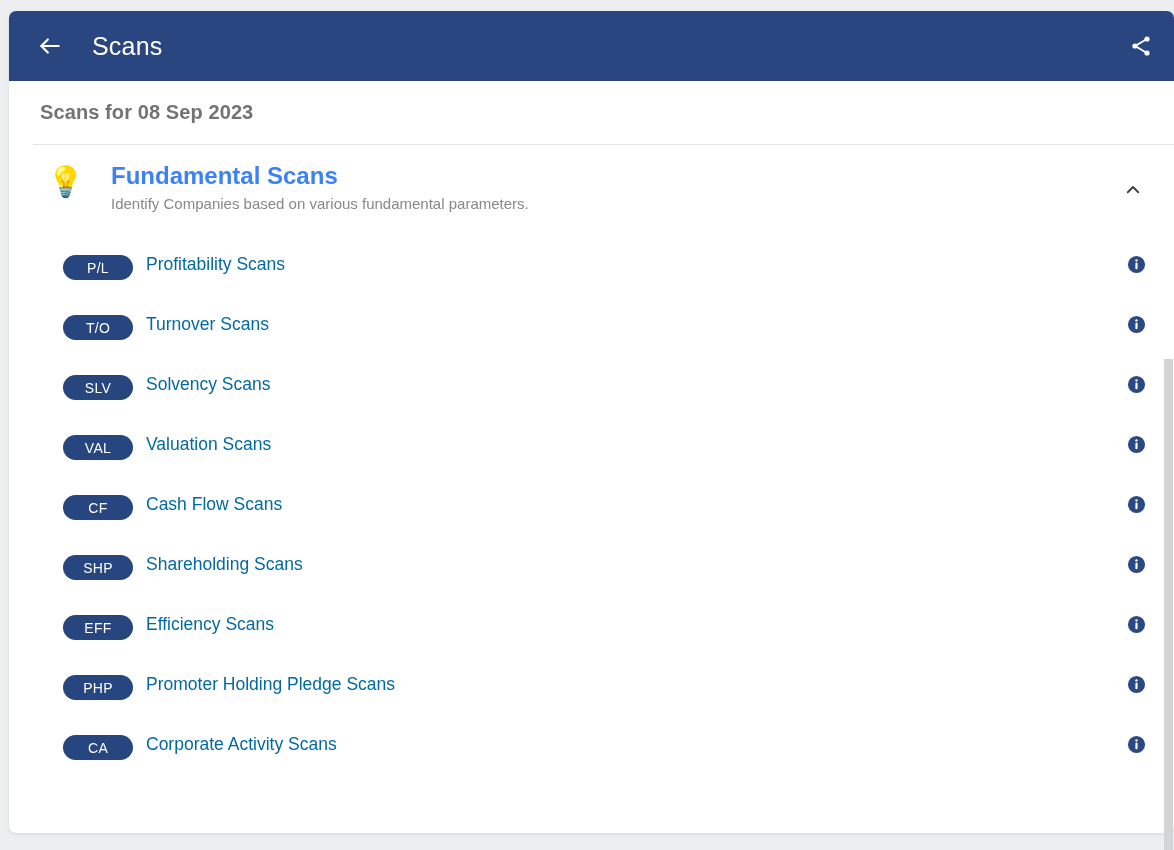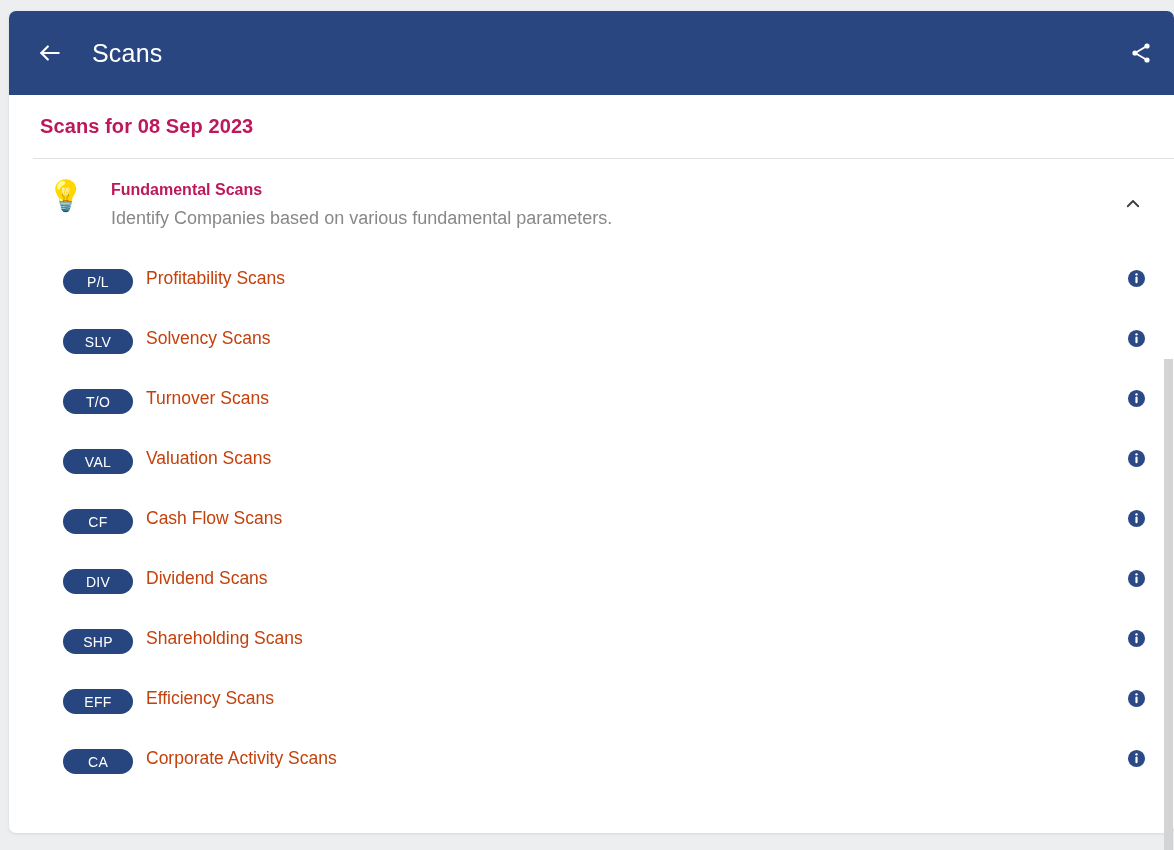--- a/index.html
+++ b/index.html
@@ -23,21 +23,21 @@
     height: 822px;
     background: #ffffff;
     border-radius: 7px 7px 7px 7px;
     overflow: hidden;
     box-shadow: 0 1px 3px rgba(0,0,0,0.10);
   }
 
   
   .appbar {
     position: relative;
-    height: 84px;
+    height: 70px;
     background: #2a4680;
     display: flex;
     align-items: center;
     padding: 0 0 0 26px;
     box-sizing: border-box;
   }
   .back-icon {
     width: 30px;
     height: 30px;
     flex: 0 0 auto;
@@ -70,21 +70,21 @@
   
   .date-header {
     height: 63px;
     display: flex;
     align-items: center;
     padding-left: 31px;
     box-sizing: border-box;
     background: #ffffff;
   }
   .date-header-text {
-    color: #be185d;
+    color: #737373;
     font-size: 20px;
     font-weight: bold;
     letter-spacing: 0.1px;
   }
   .divider {
     height: 1px;
     background: #e2e2e2;
     margin-left: 24px;
     margin-right: 0px;
   }
@@ -109,28 +109,28 @@
     line-height: 34px;
     text-align: left;
     margin-top: 2px;
     user-select: none;
   }
   .section-text {
     margin-left: 26px;
     flex: 1 1 auto;
   }
   .section-title {
-    color: #be185d;
-    font-size: 16px;
+    color: #3b82f6;
+    font-size: 24px;
     font-weight: bold;
     line-height: 26px;
   }
   .section-sub {
     color: #888888;
-    font-size: 18px;
+    font-size: 15px;
     line-height: 22px;
     margin-top: 4px;
   }
   .chevron {
     position: absolute;
     right: 30px;
     top: 16px;
     width: 22px;
     height: 22px;
     display: flex;
@@ -162,21 +162,21 @@
     color: #ffffff;
     font-size: 14px;
     display: flex;
     align-items: center;
     justify-content: center;
     letter-spacing: 0.3px;
     margin-top: 7px;
   }
   .scan-label {
     margin-left: 13px;
-    color: #c2410c;
+    color: #0369a1;
     font-size: 17.5px;
     white-space: nowrap;
   }
   .info-icon {
     margin-left: auto;
     width: 19px;
     height: 19px;
     flex: 0 0 auto;
     display: flex;
     align-items: center;
@@ -256,44 +256,44 @@
         <div class="info-icon">
           <svg width="19" height="19" viewBox="0 0 20 20">
               <circle cx="10" cy="10" r="9" fill="#2b4a85"></circle>
               <circle cx="10" cy="5.6" r="1.25" fill="#ffffff"></circle>
               <rect x="8.85" y="8" width="2.3" height="7" rx="1.1" fill="#ffffff"></rect>
             </svg>
         </div>
       </div>
 
       <div class="scan-row">
+        <div class="pill">T/O</div>
+        <div class="scan-label">Turnover Scans</div>
+        <div class="info-icon">
+          <svg width="19" height="19" viewBox="0 0 20 20">
+              <circle cx="10" cy="10" r="9" fill="#2b4a85"></circle>
+              <circle cx="10" cy="5.6" r="1.25" fill="#ffffff"></circle>
+              <rect x="8.85" y="8" width="2.3" height="7" rx="1.1" fill="#ffffff"></rect>
+            </svg>
+        </div>
+      </div>
+
+      <div class="scan-row">
         <div class="pill">SLV</div>
         <div class="scan-label">Solvency Scans</div>
         <div class="info-icon">
           <svg width="19" height="19" viewBox="0 0 20 20">
               <circle cx="10" cy="10" r="9" fill="#2b4a85"></circle>
               <circle cx="10" cy="5.6" r="1.25" fill="#ffffff"></circle>
               <rect x="8.85" y="8" width="2.3" height="7" rx="1.1" fill="#ffffff"></rect>
             </svg>
         </div>
       </div>
 
       <div class="scan-row">
-        <div class="pill">T/O</div>
-        <div class="scan-label">Turnover Scans</div>
-        <div class="info-icon">
-          <svg width="19" height="19" viewBox="0 0 20 20">
-              <circle cx="10" cy="10" r="9" fill="#2b4a85"></circle>
-              <circle cx="10" cy="5.6" r="1.25" fill="#ffffff"></circle>
-              <rect x="8.85" y="8" width="2.3" height="7" rx="1.1" fill="#ffffff"></rect>
-            </svg>
-        </div>
-      </div>
-
-      <div class="scan-row">
         <div class="pill">VAL</div>
         <div class="scan-label">Valuation Scans</div>
         <div class="info-icon">
           <svg width="19" height="19" viewBox="0 0 20 20">
               <circle cx="10" cy="10" r="9" fill="#2b4a85"></circle>
               <circle cx="10" cy="5.6" r="1.25" fill="#ffffff"></circle>
               <rect x="8.85" y="8" width="2.3" height="7" rx="1.1" fill="#ffffff"></rect>
             </svg>
         </div>
       </div>
@@ -303,31 +303,20 @@
         <div class="scan-label">Cash Flow Scans</div>
         <div class="info-icon">
           <svg width="19" height="19" viewBox="0 0 20 20">
               <circle cx="10" cy="10" r="9" fill="#2b4a85"></circle>
               <circle cx="10" cy="5.6" r="1.25" fill="#ffffff"></circle>
               <rect x="8.85" y="8" width="2.3" height="7" rx="1.1" fill="#ffffff"></rect>
             </svg>
         </div>
       </div>
 
-      <div class="scan-row">
-        <div class="pill">DIV</div>
-        <div class="scan-label">Dividend Scans</div>
-        <div class="info-icon">
-          <svg width="19" height="19" viewBox="0 0 20 20">
-              <circle cx="10" cy="10" r="9" fill="#2b4a85"></circle>
-              <circle cx="10" cy="5.6" r="1.25" fill="#ffffff"></circle>
-              <rect x="8.85" y="8" width="2.3" height="7" rx="1.1" fill="#ffffff"></rect>
-            </svg>
-        </div>
-      </div>
 
       <div class="scan-row">
         <div class="pill">SHP</div>
         <div class="scan-label">Shareholding Scans</div>
         <div class="info-icon">
           <svg width="19" height="19" viewBox="0 0 20 20">
               <circle cx="10" cy="10" r="9" fill="#2b4a85"></circle>
               <circle cx="10" cy="5.6" r="1.25" fill="#ffffff"></circle>
               <rect x="8.85" y="8" width="2.3" height="7" rx="1.1" fill="#ffffff"></rect>
             </svg>
@@ -339,20 +328,31 @@
         <div class="scan-label">Efficiency Scans</div>
         <div class="info-icon">
           <svg width="19" height="19" viewBox="0 0 20 20">
               <circle cx="10" cy="10" r="9" fill="#2b4a85"></circle>
               <circle cx="10" cy="5.6" r="1.25" fill="#ffffff"></circle>
               <rect x="8.85" y="8" width="2.3" height="7" rx="1.1" fill="#ffffff"></rect>
             </svg>
         </div>
       </div>
 
+      <div class="scan-row">
+        <div class="pill">PHP</div>
+        <div class="scan-label">Promoter Holding Pledge Scans</div>
+        <div class="info-icon">
+          <svg width="19" height="19" viewBox="0 0 20 20">
+              <circle cx="10" cy="10" r="9" fill="#2b4a85"></circle>
+              <circle cx="10" cy="5.6" r="1.25" fill="#ffffff"></circle>
+              <rect x="8.85" y="8" width="2.3" height="7" rx="1.1" fill="#ffffff"></rect>
+            </svg>
+        </div>
+      </div>
 
       <div class="scan-row">
         <div class="pill">CA</div>
         <div class="scan-label">Corporate Activity Scans</div>
         <div class="info-icon">
           <svg width="19" height="19" viewBox="0 0 20 20">
               <circle cx="10" cy="10" r="9" fill="#2b4a85"></circle>
               <circle cx="10" cy="5.6" r="1.25" fill="#ffffff"></circle>
               <rect x="8.85" y="8" width="2.3" height="7" rx="1.1" fill="#ffffff"></rect>
             </svg>

